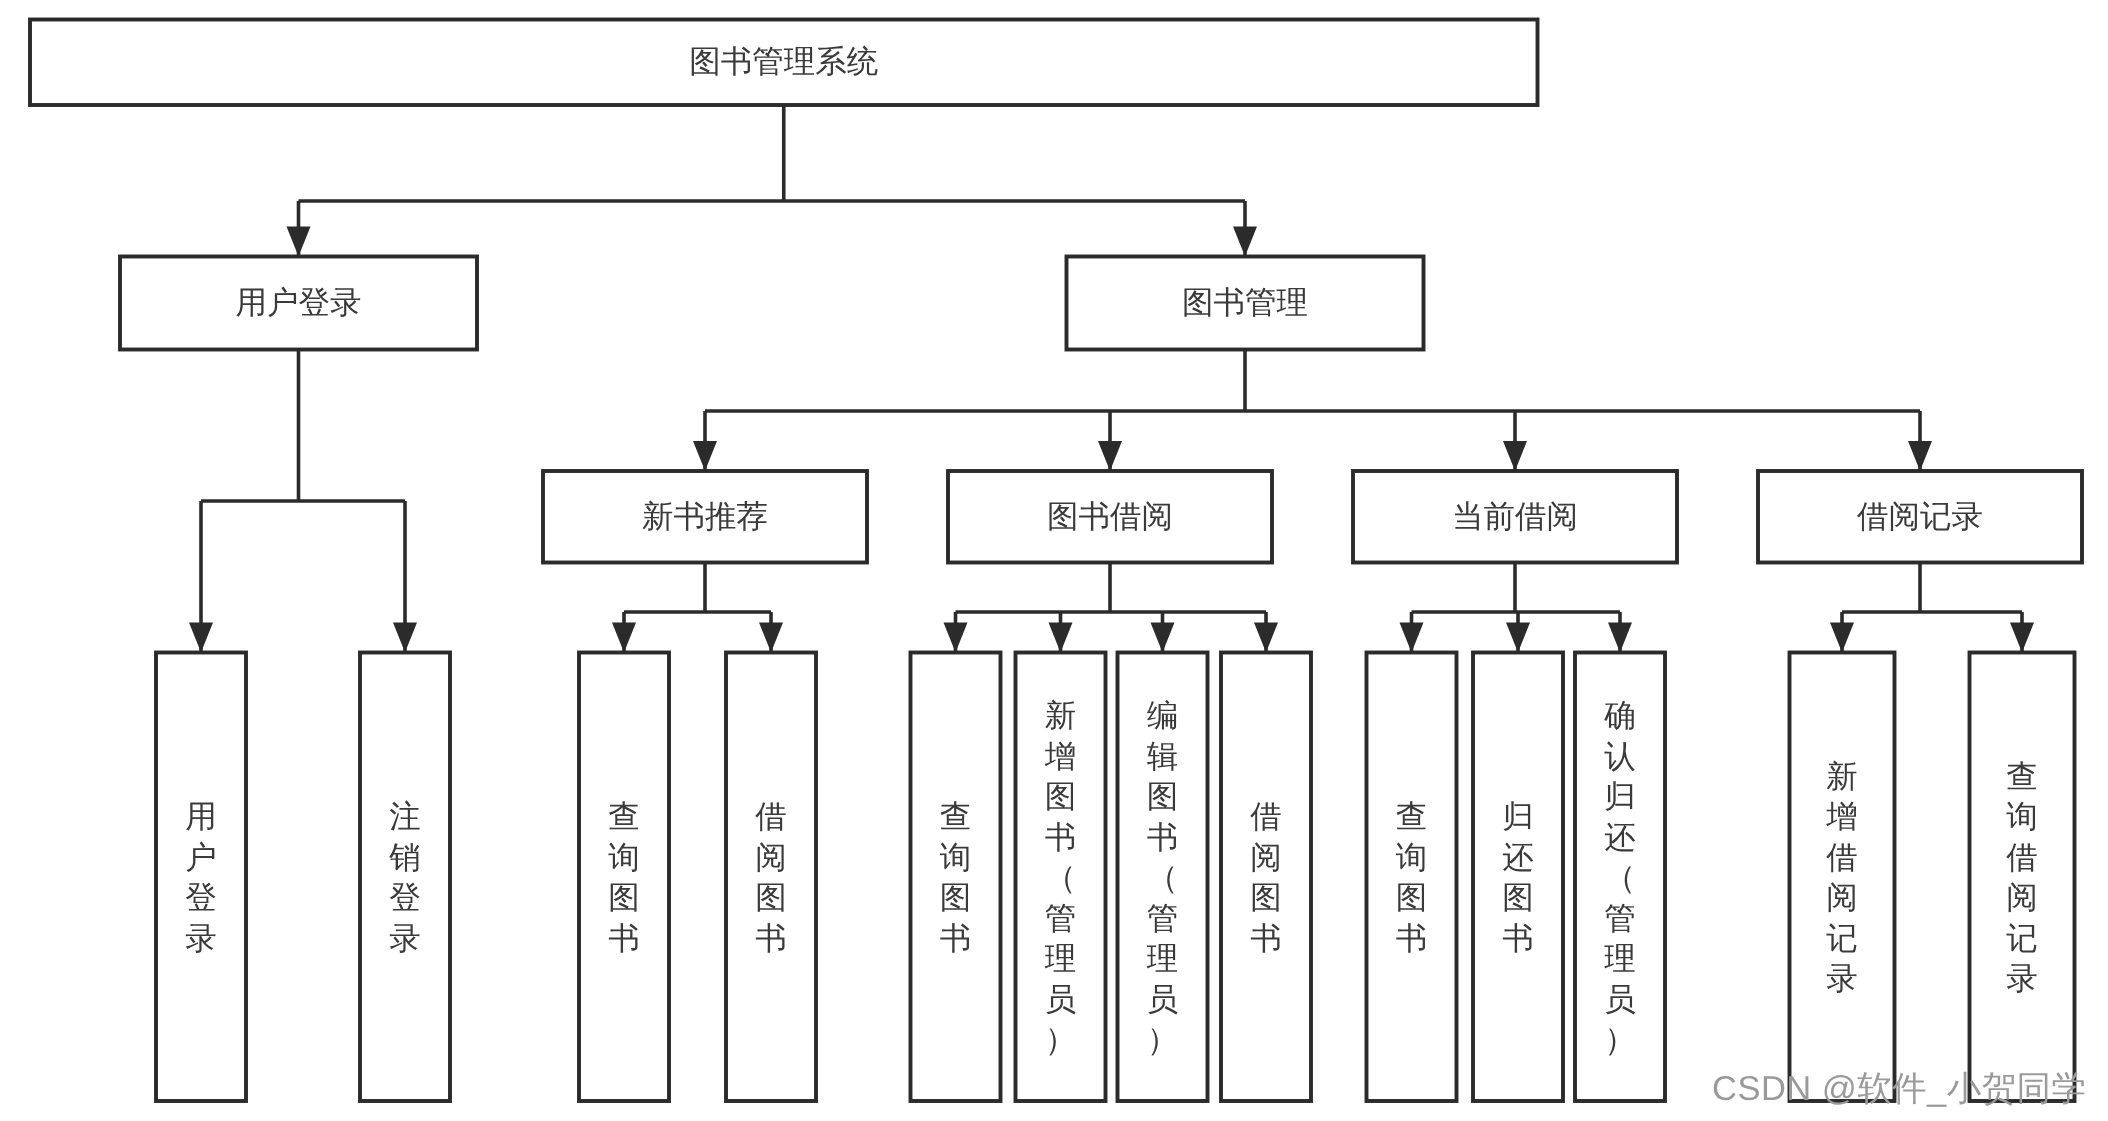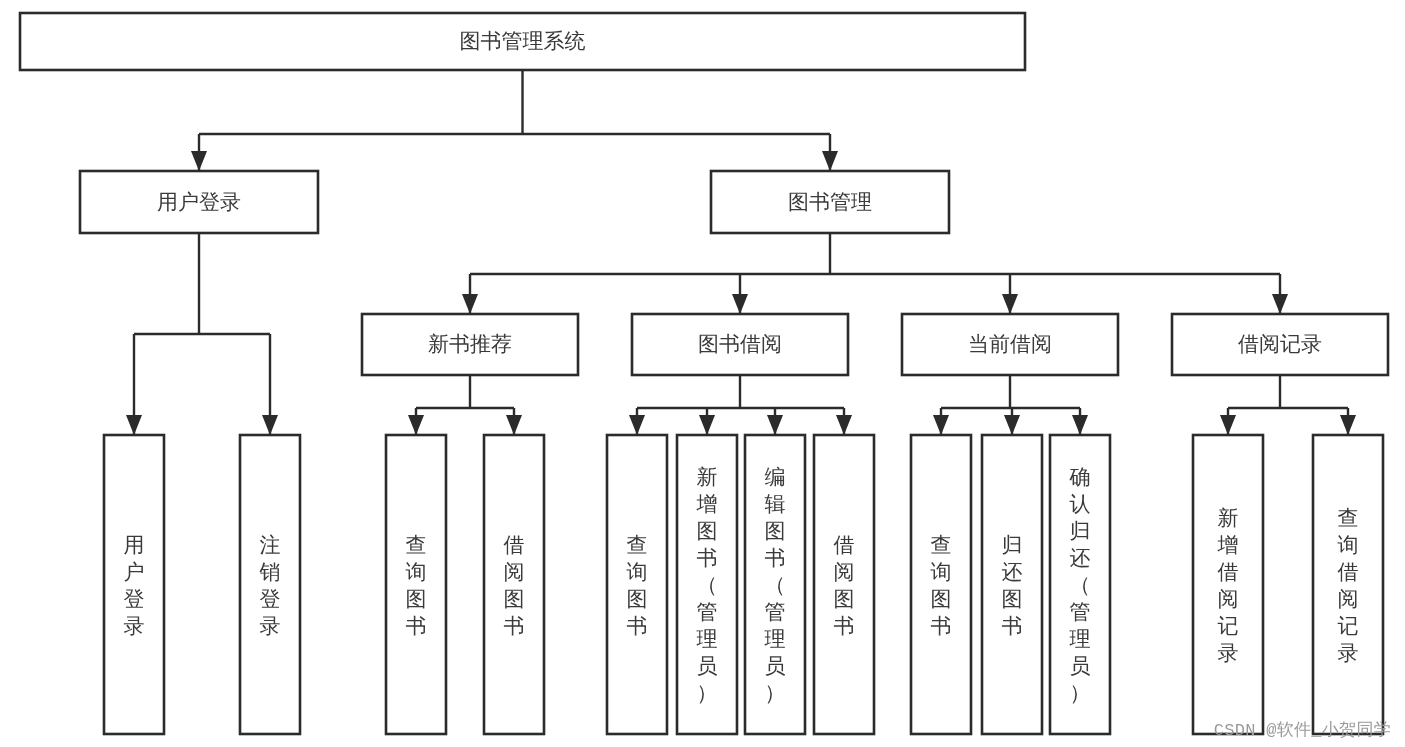--- a/index.html
+++ b/index.html
@@ -50,22 +50,22 @@
     fill: none;
   }
   .arrow-head {
     fill: #2b2b2b;
     stroke: none;
   }
   .watermark {
     position: absolute;
     right: 14px;
     bottom: 6px;
-    font-family: Liberation Mono, monospace;
-    font-size: 17px;
+    font-family: Liberation Sans, sans-serif;
+    font-size: 23px;
     color: #9a9a9a;
     white-space: nowrap;
     letter-spacing: 0.3px;
   }
 </style>
 </head>
 <body>
 
 <div id="diagram-root">
   <svg id="flowchart" viewBox="0 0 1405 747">

